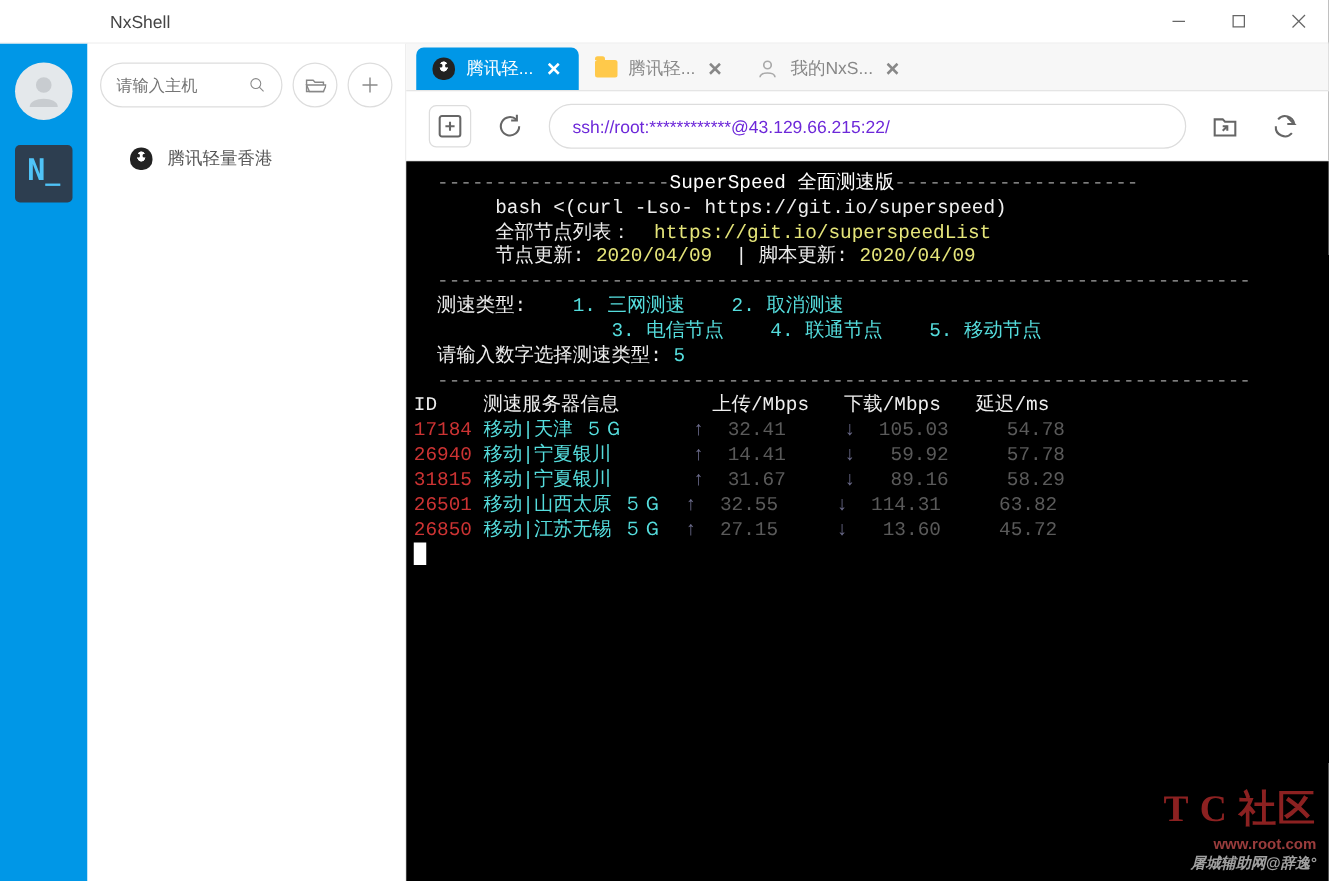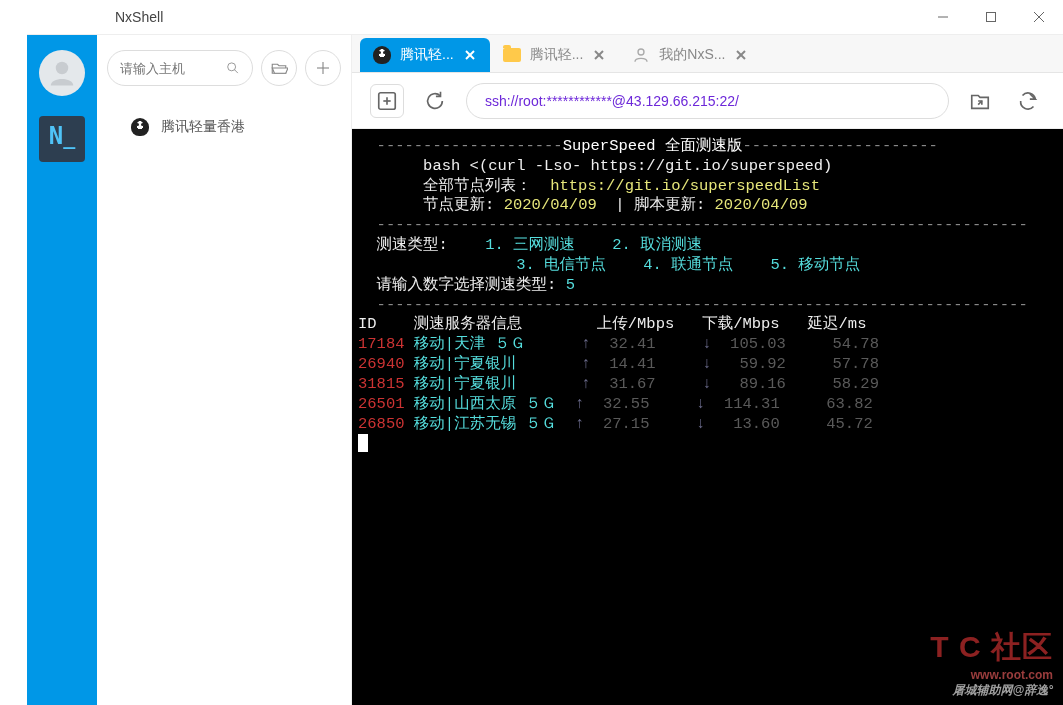--- a/index.html
+++ b/index.html
@@ -5,21 +5,21 @@
 * { margin: 0; padding: 0; box-sizing: border-box; }
 body {
   font-family: "Microsoft YaHei", Arial, sans-serif;
   font-size: 13px;
   background: #fff;
   width: 1063px;
   height: 705px;
   overflow: hidden;
   position: relative;
 }
-.app { display: flex; flex-direction: column; height: 100%; margin-left: 27px; }
+.app { display: flex; flex-direction: column; height: 100%; }
 
 
 .titlebar { height: 35px; display: flex; align-items: center; border-bottom: 1px solid #eee; }
 .titlebar-left { width: 70px; }
 .titlebar-title { flex: 1; padding-left: 18px; color: #444; font-size: 14px; }
 .titlebar-controls { display: flex; }
 .titlebar-btn {
   width: 48px; height: 35px;
   display: flex; align-items: center; justify-content: center;
   color: #888; cursor: pointer;
@@ -138,21 +138,21 @@
   display: inline-block; width: 10px; height: 18px; background: #fff;
   vertical-align: middle;
 }
 
 
 .watermark {
   position: absolute; right: 10px; bottom: 6px;
   text-align: right; pointer-events: none;
   color: rgba(255,60,60,0.55); font-weight: bold;
 }
-.watermark .wm-top { font-size: 22px; letter-spacing: 1px; }
+.watermark .wm-top { font-size: 22px; letter-spacing: 1px; font-family: Liberation Serif, serif; }
 .watermark .wm-top .big { font-size: 30px; }
 .watermark .wm-url { font-size: 12px; color: rgba(255,100,100,0.6); }
 .watermark .wm-sub { font-size: 12px; color: rgba(200,200,200,0.8); font-style: italic; }
 </style>
 </head>
 <body>
 
 <div class="app">
 
   <div class="titlebar">

